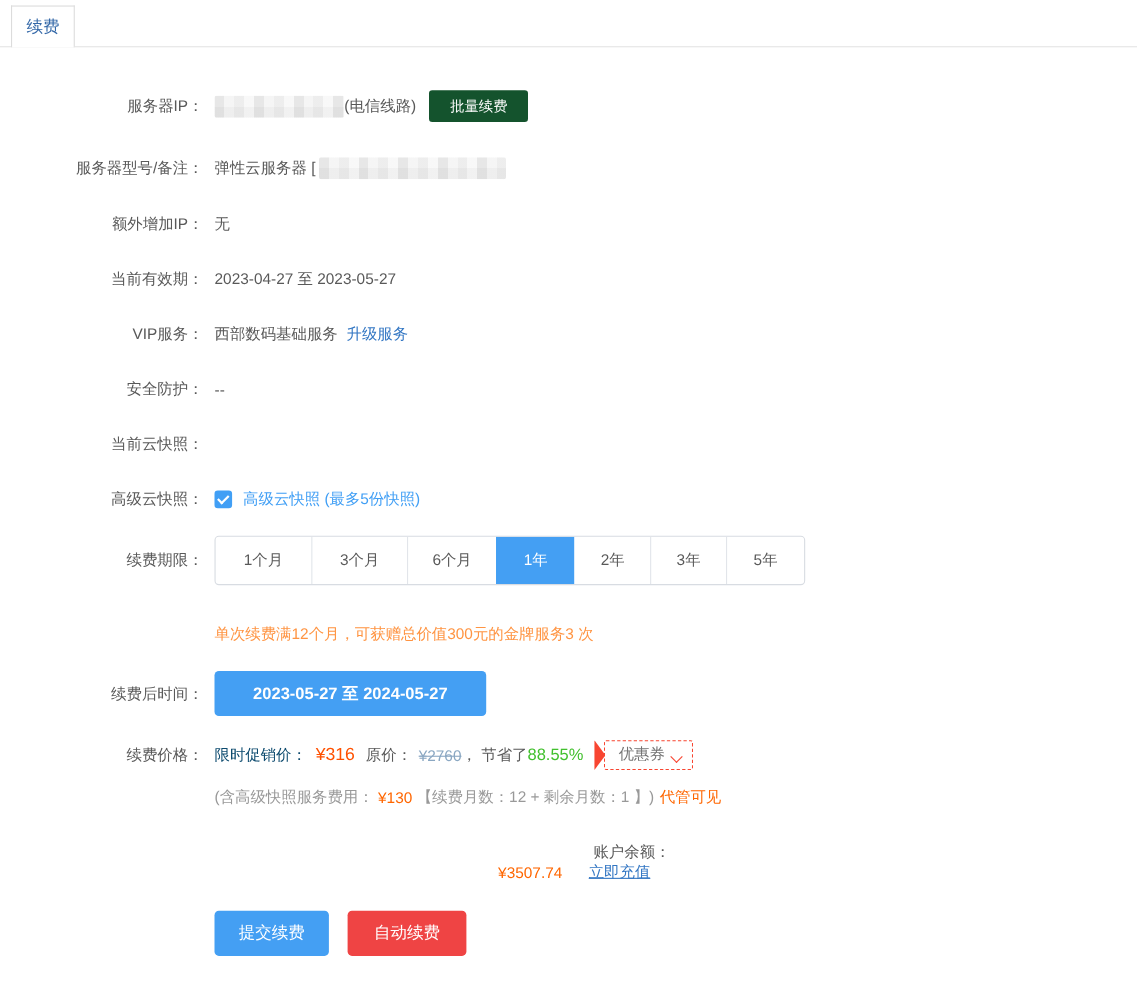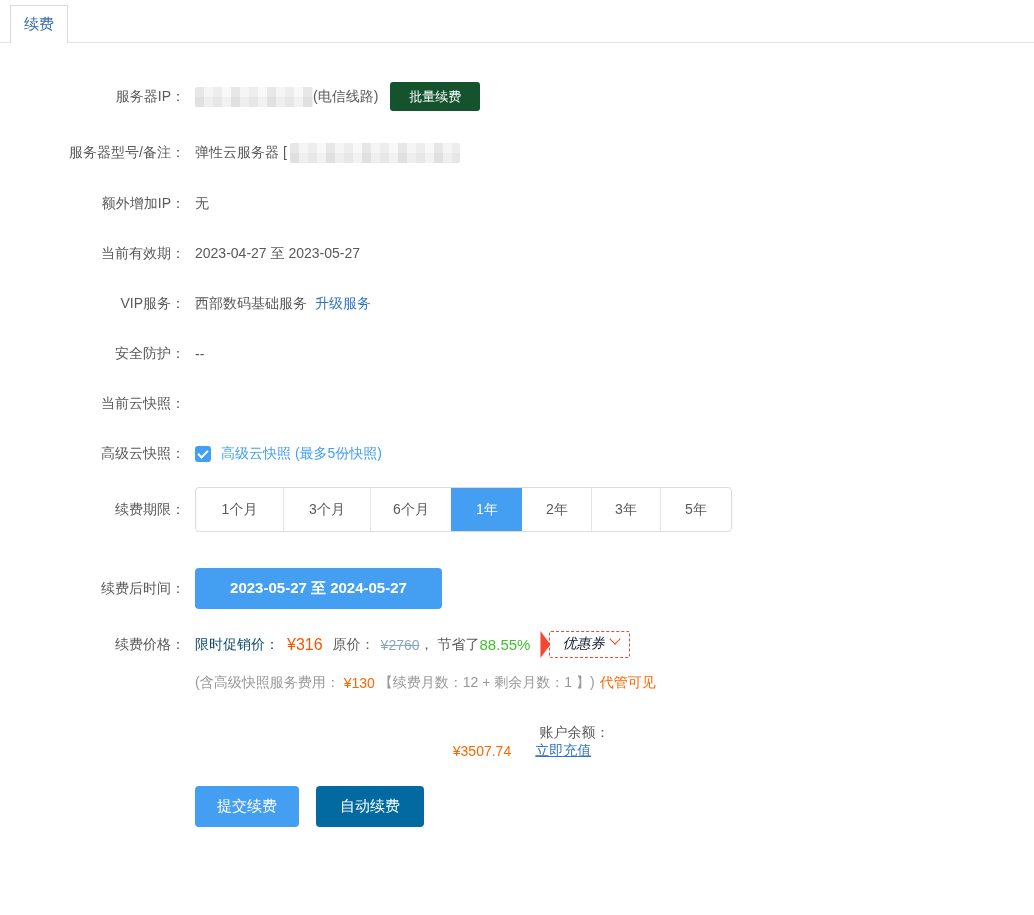--- a/index.html
+++ b/index.html
@@ -86,40 +86,40 @@
   .promo-price { color:#ff5100; font-size:16px; margin-left:8px; }
   .orig-label { margin-left:10px; }
   .orig-price { color:#8aa7c2; text-decoration:line-through; margin-left:6px; }
   .saved-label { margin-left:4px; }
   .saved-pct { color:#42c02e; font-size:15px; }
   .coupon-flag {
     width:10px; height:27px; margin-left:10px; background:#f84531;
     clip-path:polygon(0 0,100% 50%,0 100%);
   }
   .coupon-box {
-    margin-left:-1px; border:1px dashed #f84531; color:#0f172a;
+    margin-left:-1px; border:1px dashed #f84531; color:#737373;
     border-radius:2px; padding:3px 10px 4px 12px; display:flex;
-    align-items:flex-start; cursor:pointer;font-style:italic;
+    align-items:flex-end; cursor:pointer;
   }
   .chev {
     display:inline-block; width:7px; height:7px; margin-left:7px; margin-bottom:3px;
     border-right:1.5px solid #f84531; border-bottom:1.5px solid #f84531;
     transform:rotate(45deg);
   }
 
   .row-pricenote { margin-bottom:32px; }
   .note-gray { color:#999999; }
   .note-fee { color:#ff6600; margin:0 4px; }
   .note-manage { color:#ff6600; font-weight:normal; margin-left:5px; }
 
   .row-balance { margin-bottom:26px;flex-direction:column; }
   .balance-val { color:#ff6600; margin-right:24px; }
 
   .btn-submit { width:104px; height:41px; background:#449ff3; border-radius:4px; font-size:15px; }
-  .btn-auto { width:108px; height:41px; background:#0369a1; border-radius:4px; font-size:15px; margin-left:17px; }
+  .btn-auto { width:108px; height:41px; background:#ef4444; border-radius:4px; font-size:15px; margin-left:17px; }
 </style>
 </head>
 <body>
 
 <div class="tabbar">
   <div class="tab">
     <span>续费</span>
   </div>
 </div>
 
@@ -191,20 +191,26 @@
         <div class="period-opt">3个月</div>
         <div class="period-opt">6个月</div>
         <div class="period-opt selected">1年</div>
         <div class="period-opt">2年</div>
         <div class="period-opt">3年</div>
         <div class="period-opt">5年</div>
       </div>
     </div>
   </div>
 
+  <div class="row row-promo">
+    <div class="row-label"></div>
+    <div class="row-value">
+      <span class="promo-note">单次续费满12个月，可获赠总价值300元的金牌服务3 次</span>
+    </div>
+  </div>
 
   <div class="row row-renewtime">
     <div class="row-label">续费后时间：</div>
     <div class="row-value">
       <button class="btn btn-renewtime">2023-05-27 至 2024-05-27</button>
     </div>
   </div>
 
   <div class="row row-price">
     <div class="row-label">续费价格：</div>

